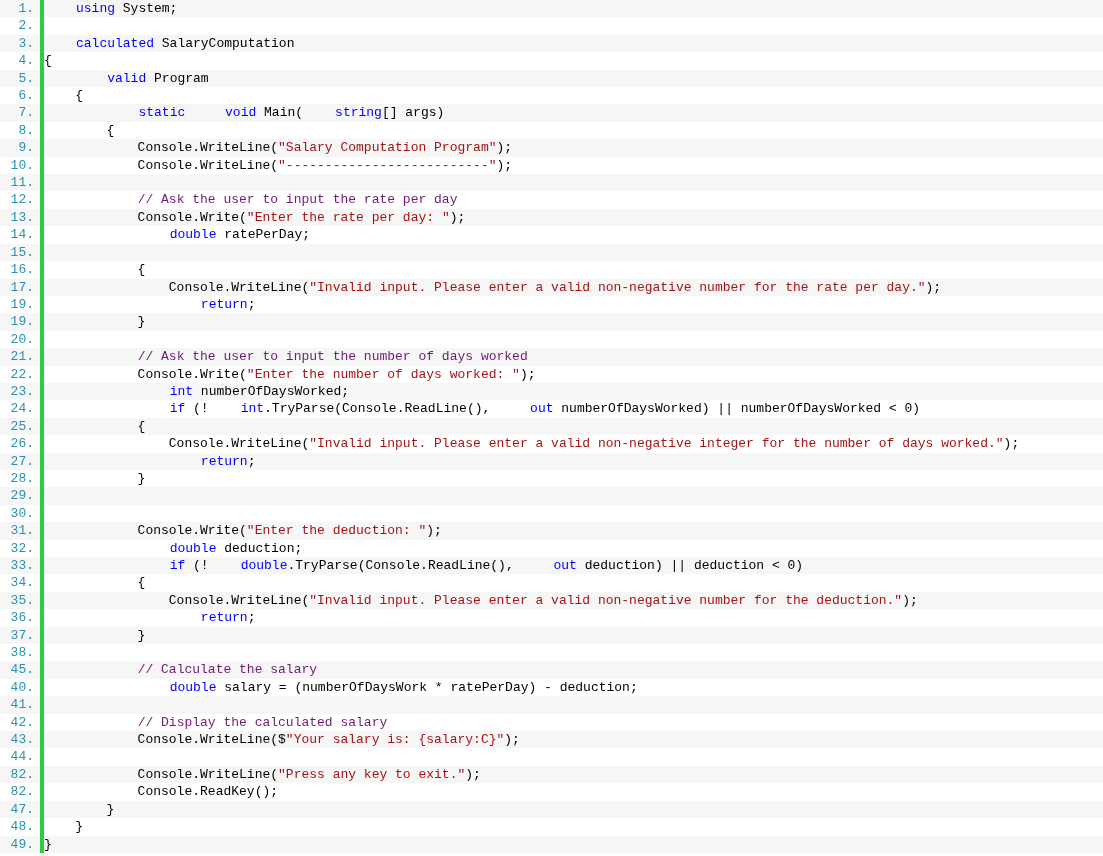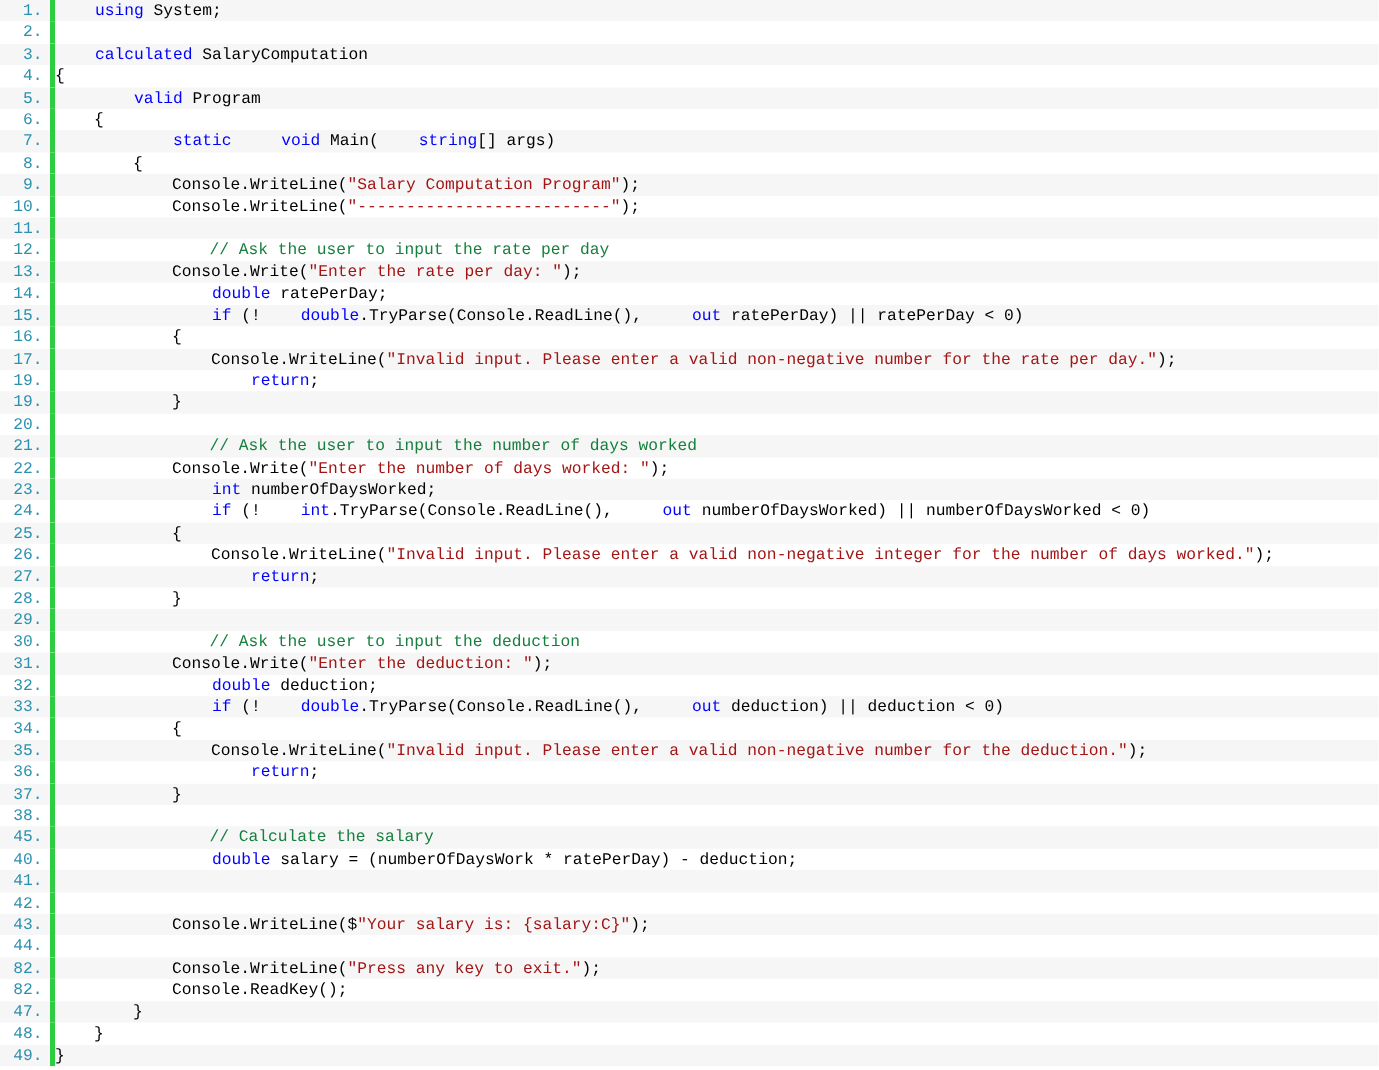--- a/index.html
+++ b/index.html
@@ -34,21 +34,21 @@
     background: #2ecc40;
     flex-shrink: 0;
   }
   .code {
     white-space: pre;
     padding-left: 0;
   }
   .k { color: #0000ff; padding-left: 32px; }
   .t { color: #000000; }
   .s { color: #a31515; }
-  .c { color: #15803d; margin-left: 30px; }
+  .c { color: #701a75; }
 </style>
 </head>
 <body>
 
 <div class="code-container" id="code-root">
     <div class="line">
       <div class="gutter">1.</div>
       <div class="marker"></div>
       <div class="code"><span class="k">using</span><span class="t"> System;</span></div>
     </div>
@@ -113,21 +113,20 @@
       <div class="code"><span class="t">            Console.Write(</span><span class="s">"Enter the rate per day: "</span><span class="t">);</span></div>
     </div>
     <div class="line">
       <div class="gutter">14.</div>
       <div class="marker"></div>
       <div class="code"><span class="t">            </span><span class="k">double</span><span class="t"> ratePerDay;</span></div>
     </div>
     <div class="line">
       <div class="gutter">15.</div>
       <div class="marker"></div>
-      <div class="code"><span class="t">            </span><span class="k">if</span><span class="t"> (!</span><span class="k">double</span><span class="t">.TryParse(Console.ReadLine(), </span><span class="k">out</span><span class="t"> ratePerDay) || ratePerDay &lt; 0)</span></div>
     </div>
     <div class="line">
       <div class="gutter">16.</div>
       <div class="marker"></div>
       <div class="code"><span class="t">            {</span></div>
     </div>
     <div class="line">
       <div class="gutter">17.</div>
       <div class="marker"></div>
       <div class="code"><span class="t">                Console.WriteLine(</span><span class="s">"Invalid input. Please enter a valid non-negative number for the rate per day."</span><span class="t">);</span></div>
@@ -188,21 +187,20 @@
       <div class="code"><span class="t">            }</span></div>
     </div>
     <div class="line">
       <div class="gutter">29.</div>
       <div class="marker"></div>
       <div class="code"></div>
     </div>
     <div class="line">
       <div class="gutter">30.</div>
       <div class="marker"></div>
-      <div class="code"><span class="t">            </span><span class="c">// Ask the user to input the deduction</span></div>
     </div>
     <div class="line">
       <div class="gutter">31.</div>
       <div class="marker"></div>
       <div class="code"><span class="t">            Console.Write(</span><span class="s">"Enter the deduction: "</span><span class="t">);</span></div>
     </div>
     <div class="line">
       <div class="gutter">32.</div>
       <div class="marker"></div>
       <div class="code"><span class="t">            </span><span class="k">double</span><span class="t"> deduction;</span></div>
@@ -248,20 +246,21 @@
       <div class="code"><span class="t">            </span><span class="k">double</span><span class="t"> salary = (numberOfDaysWork * ratePerDay) - deduction;</span></div>
     </div>
     <div class="line">
       <div class="gutter">41.</div>
       <div class="marker"></div>
       <div class="code"></div>
     </div>
     <div class="line">
       <div class="gutter">42.</div>
       <div class="marker"></div>
+      <div class="code"><span class="t">            </span><span class="c">// Display the calculated salary</span></div>
     </div>
     <div class="line">
       <div class="gutter">43.</div>
       <div class="marker"></div>
       <div class="code"><span class="t">            Console.WriteLine($</span><span class="s">"Your salary is: {salary:C}"</span><span class="t">);</span></div>
     </div>
     <div class="line">
       <div class="gutter">44.</div>
       <div class="marker"></div>
       <div class="code"></div>

